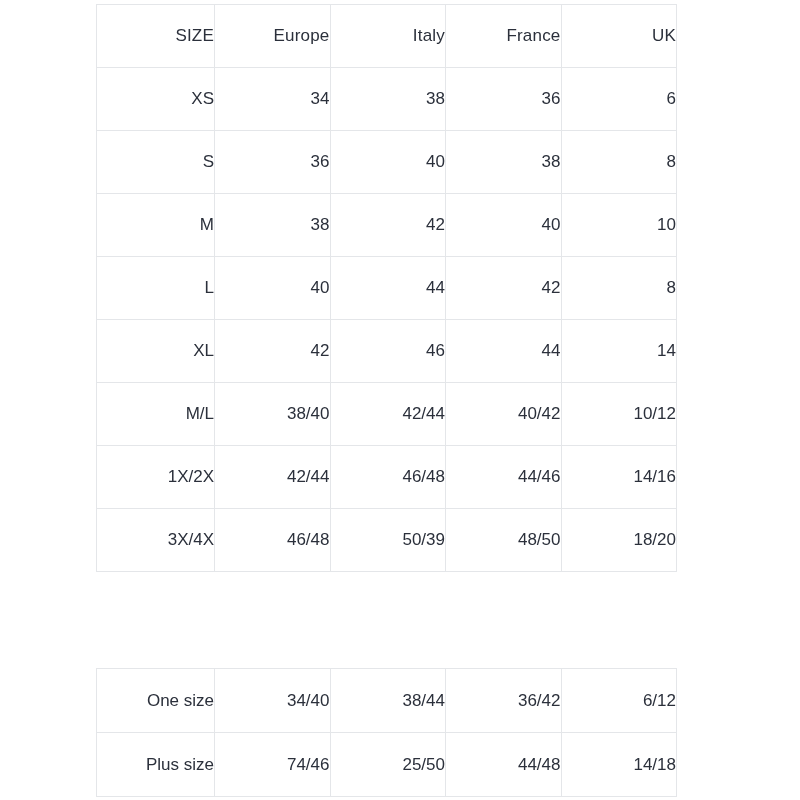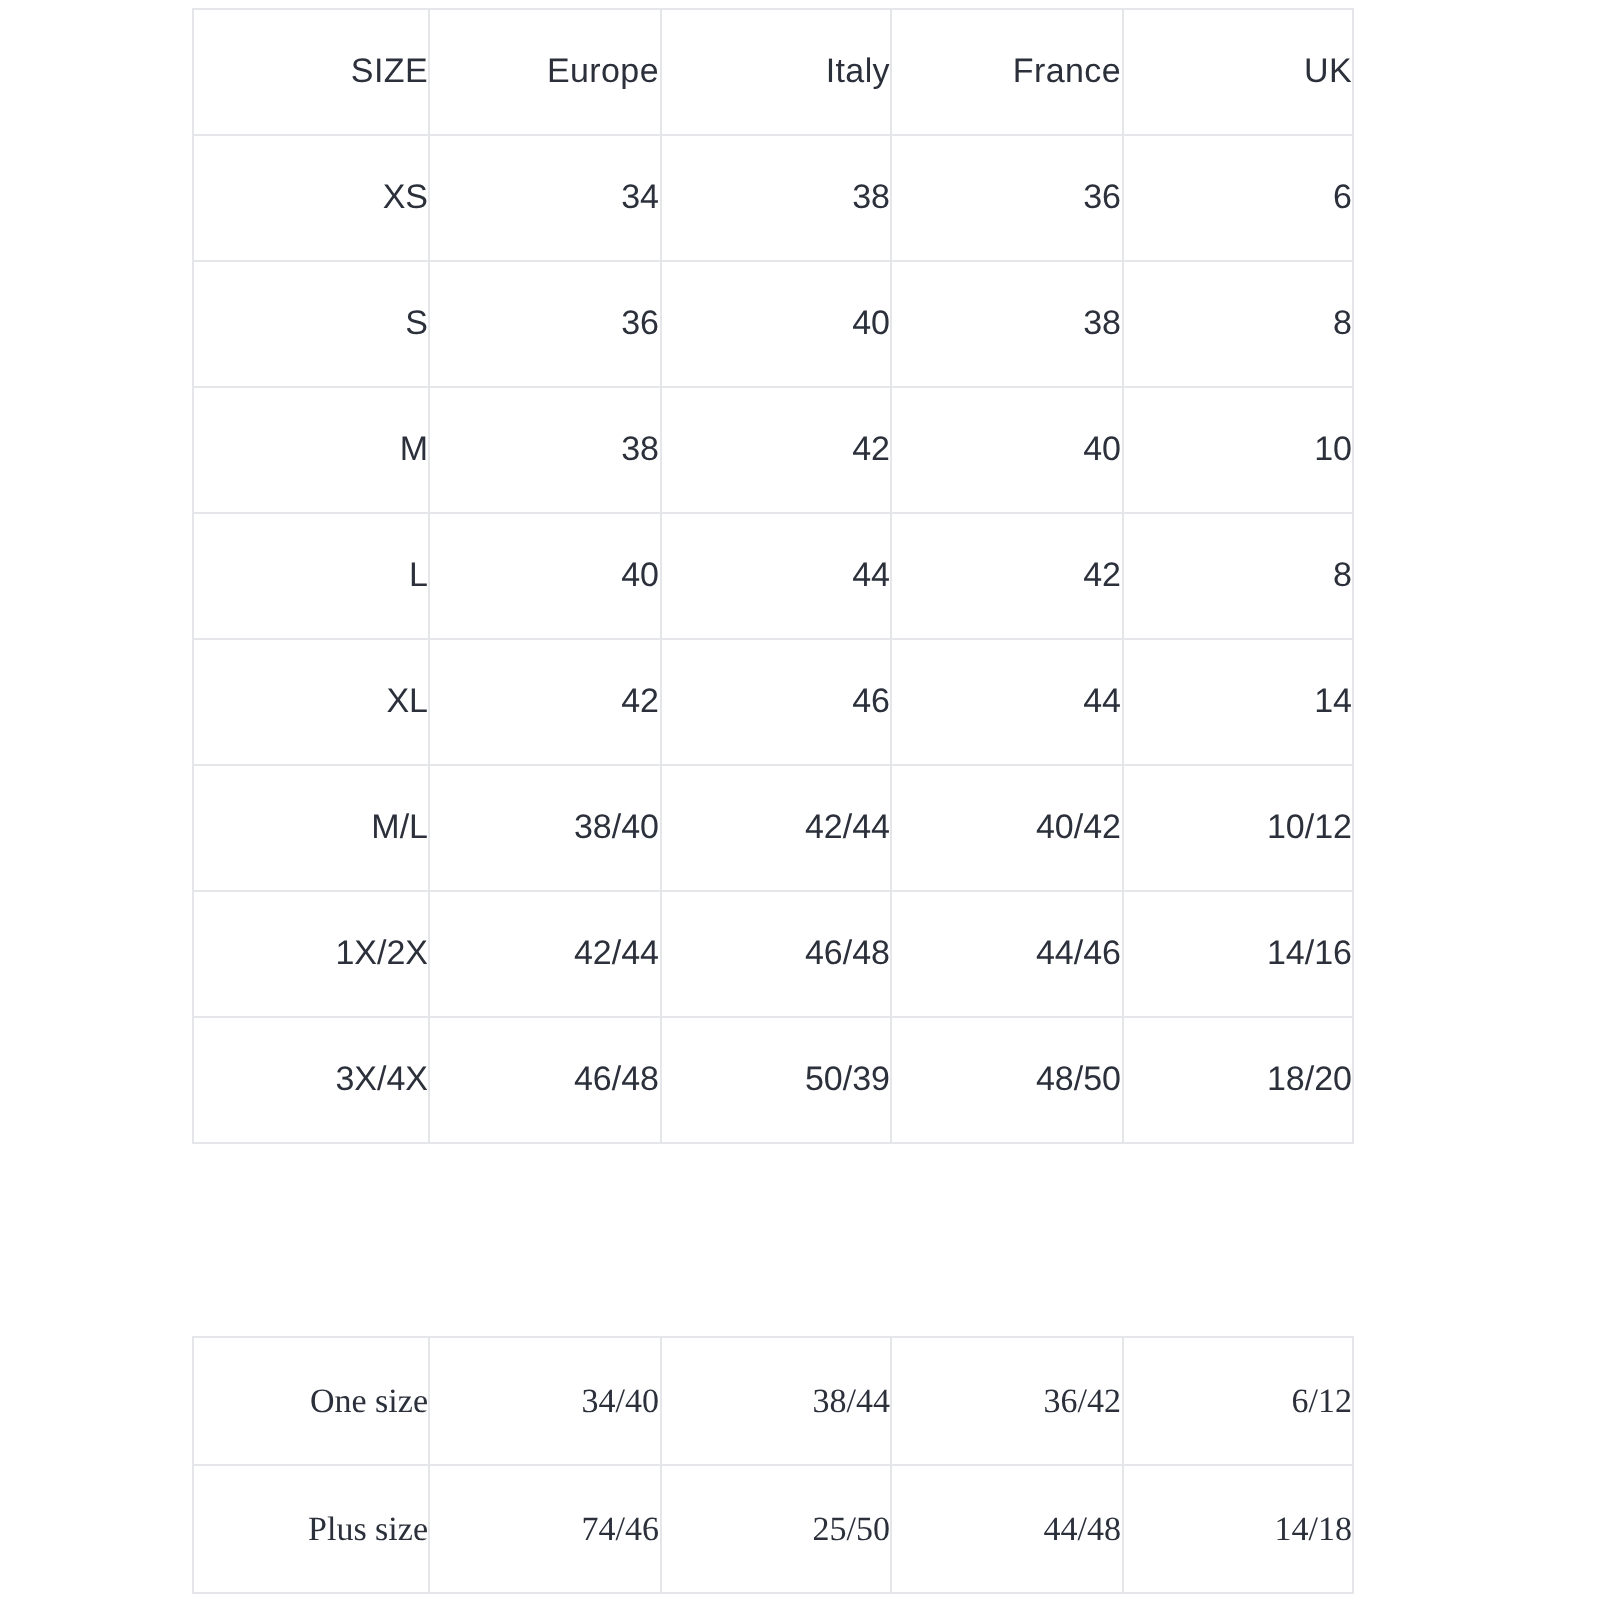--- a/index.html
+++ b/index.html
@@ -46,21 +46,21 @@
 
   .hdr td, .hdr th {
     font-weight: bold;
     font-size: 17px;
     letter-spacing: .2px;
   }
   .rowlabel {
     font-weight: bold;
     font-size: 17px;
   }
-  #table-secondary td { height: 63px; font-family: Liberation Serif, serif; }
+  #table-secondary td { height: 63px; }
   #table-secondary .rowlabel { font-size: 17px; }
 </style>
 </head>
 <body>
 
 <div id="page">
 
   <div class="table-wrap" id="table-main">
     <table class="size-table">
       <colgroup>

